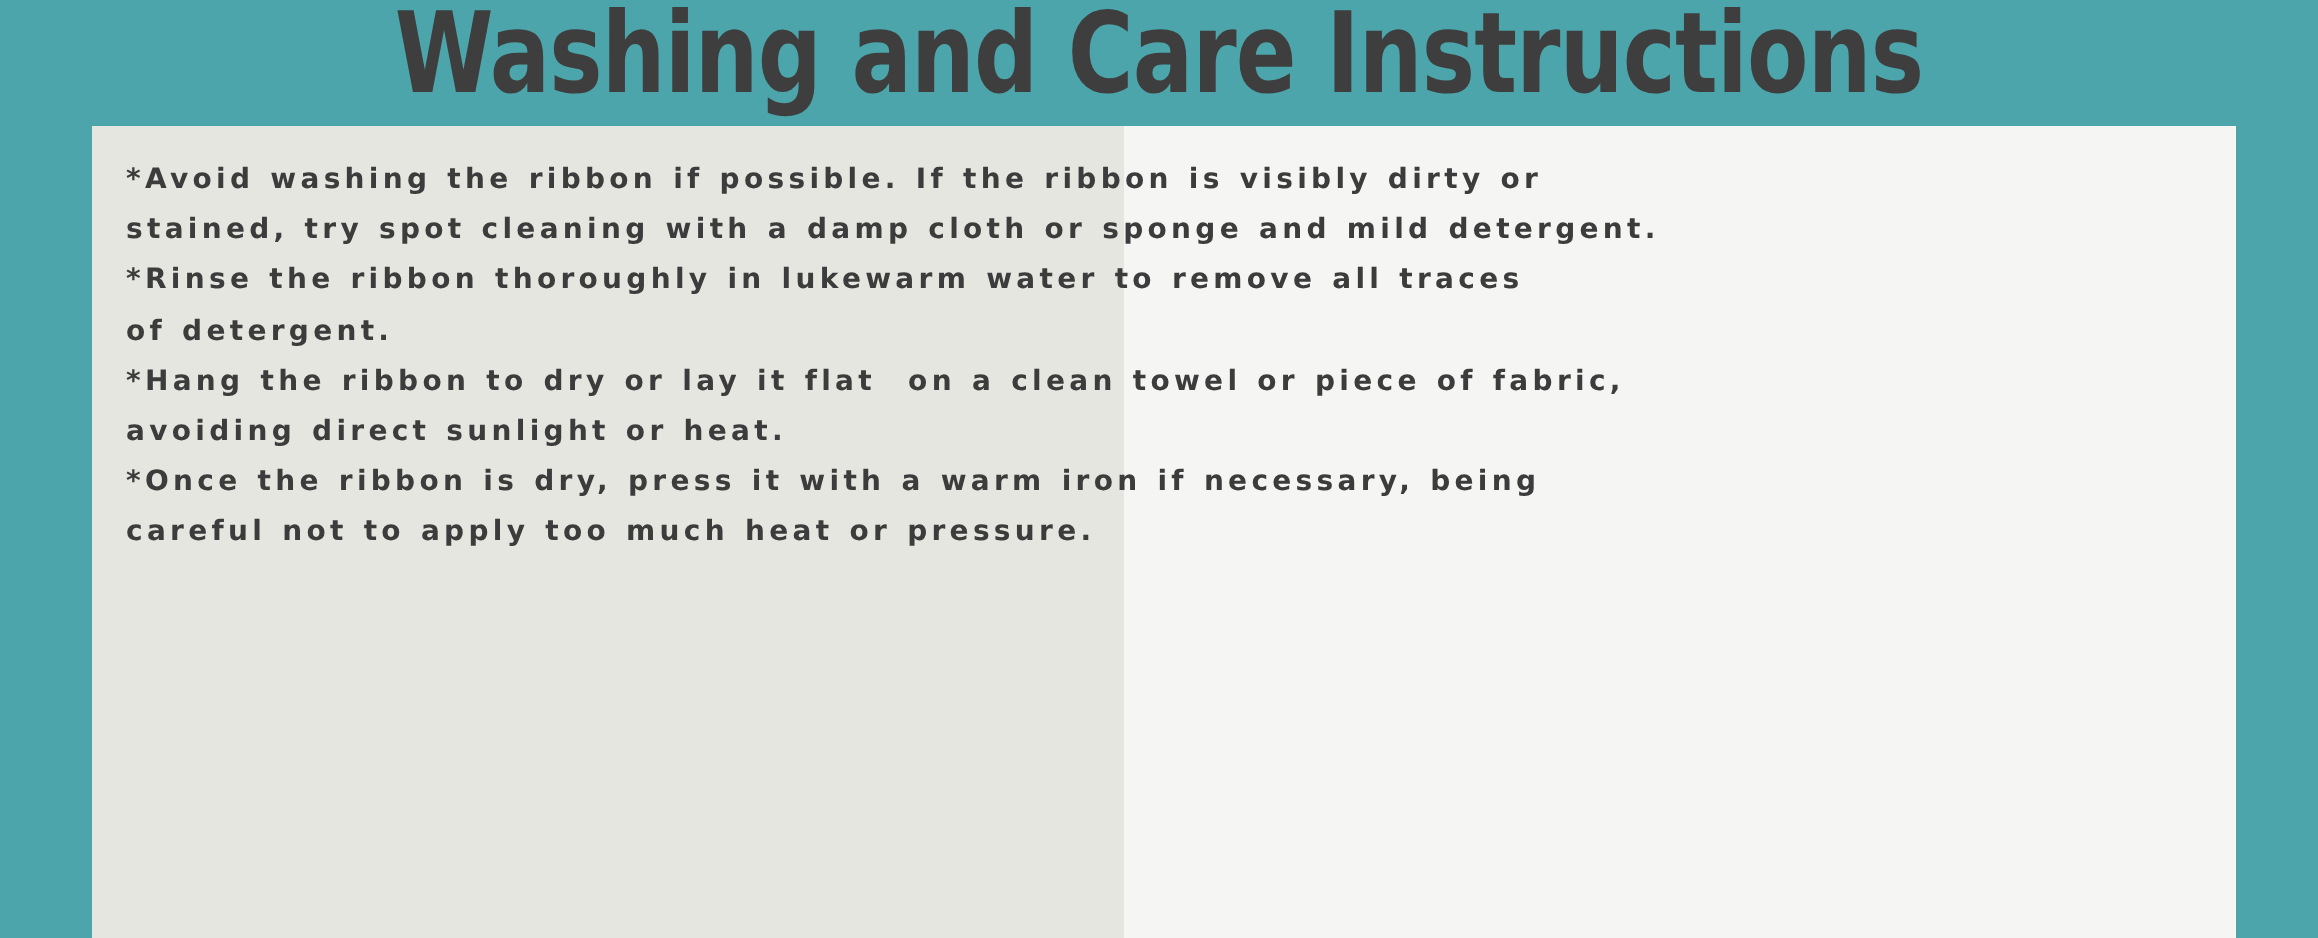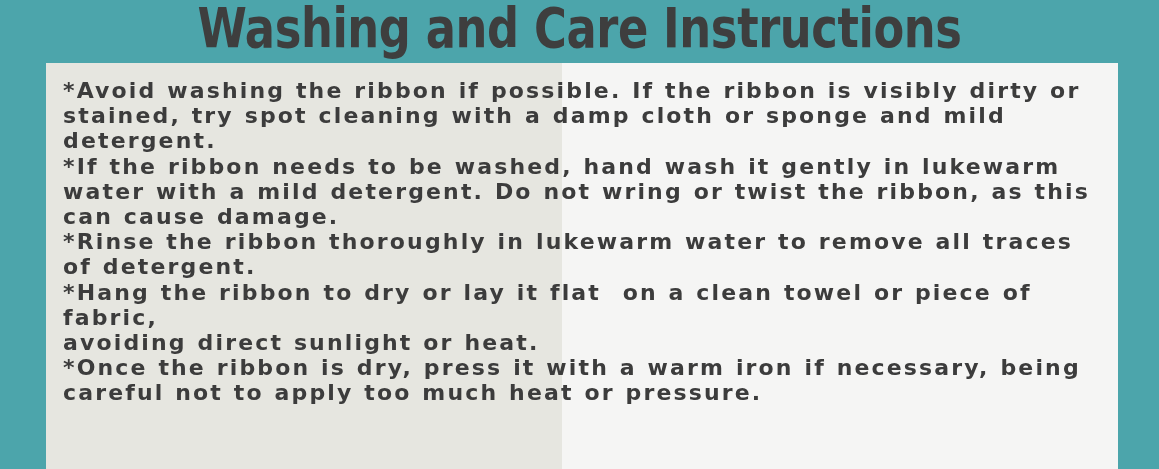--- a/index.html
+++ b/index.html
@@ -74,44 +74,41 @@
     left: 17px;
     top: 15px;
     width: 1055px;
   }
   .para {
     margin: 0;
     padding: 0;
     color: #3c3c3c;
     font-family: "DejaVu Sans", sans-serif;
     font-weight: 700;
-    font-size: 22px;
+    font-size: 14px;
     line-height: 25.2px;
     letter-spacing: 2.15px;
     word-spacing: 1px;
     white-space: pre-wrap;
   }
 </style>
 </head>
 <body>
 
 <div id="poster">
 
   <div id="title">Washing and Care Instructions</div>
 
   <div id="card">
     <div id="card-left-panel"></div>
     <div id="card-right-panel"></div>
 
     <div id="instructions">
       <p class="para">*Avoid washing the ribbon if possible. If the ribbon is visibly dirty or
 stained, try spot cleaning with a damp cloth or sponge and mild detergent.</p>
-      <p class="para">*If the ribbon needs to be washed, hand wash it gently in lukewarm
-water with a mild detergent. Do not wring or twist the ribbon, as this
-can cause damage.</p>
       <p class="para">*Rinse the ribbon thoroughly in lukewarm water to remove all traces
 of detergent.</p>
       <p class="para">*Hang the ribbon to dry or lay it flat  on a clean towel or piece of fabric,
 avoiding direct sunlight or heat.</p>
       <p class="para">*Once the ribbon is dry, press it with a warm iron if necessary, being
 careful not to apply too much heat or pressure.</p>
     </div>
   </div>
 
 </div>

